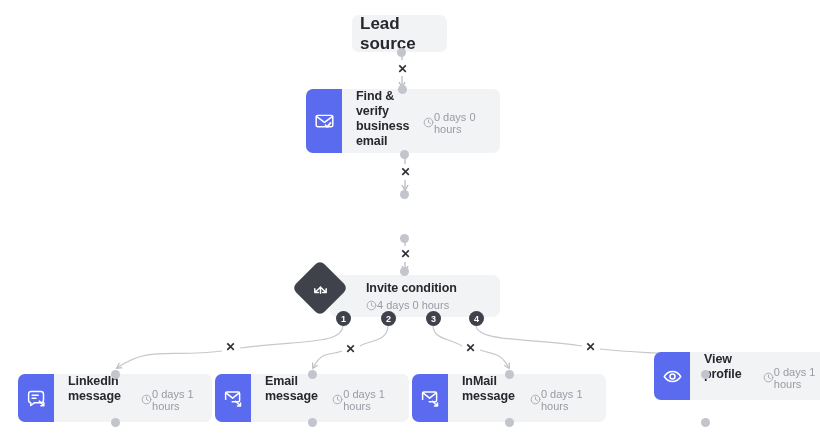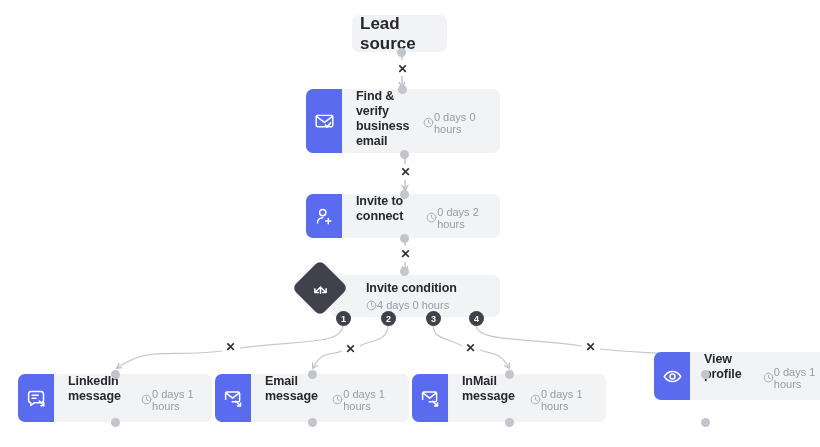--- a/index.html
+++ b/index.html
@@ -215,39 +215,20 @@
           <circle cx="12" cy="12" r="9.5"></circle>
             <path d="M12 6.5 L12 12 L16 14.2"></path>
         </svg>
         <span>0 days 0 hours</span>
       </div>
     </div>
   </div>
   <div class="port" style="left:398px; top:85px;"></div>
   <div class="port" style="left:400px; top:150px;"></div>
 
-  <div class="node" style="left:306px; top:194px; width:194px; height:44px;">
-    <div class="node-icon">
-      <svg width="21" height="21" viewBox="0 0 24 24" fill="none" stroke="#ffffff" stroke-width="1.7" stroke-linecap="round" stroke-linejoin="round">
-        <circle cx="10" cy="7.5" r="3.6"></circle>
-        <path d="M4 19.5 C4 15.6 6.7 13.4 10 13.4"></path>
-        <path d="M16.3 14.2 L16.3 20.2 M13.3 17.2 L19.3 17.2"></path>
-      </svg>
-    </div>
-    <div class="node-body">
-      <div class="node-title">Invite to connect</div>
-      <div class="node-sub">
-        <svg width="11" height="11" viewBox="0 0 24 24" fill="none" stroke="#a6a7af" stroke-width="2" stroke-linecap="round">
-          <circle cx="12" cy="12" r="9.5"></circle>
-            <path d="M12 6.5 L12 12 L16 14.2"></path>
-        </svg>
-        <span>0 days 2 hours</span>
-      </div>
-    </div>
-  </div>
   <div class="port" style="left:400px; top:190px;"></div>
   <div class="port" style="left:400px; top:234px;"></div>
 
   <div class="cond-wrap" style="left:300px; top:275px; width:200px; height:42px;">
     <div class="cond-card">
       <div class="node-title">Invite condition</div>
       <div class="node-sub">
         <svg width="11" height="11" viewBox="0 0 24 24" fill="none" stroke="#a6a7af" stroke-width="2" stroke-linecap="round">
           <circle cx="12" cy="12" r="9.5"></circle>
             <path d="M12 6.5 L12 12 L16 14.2"></path>

